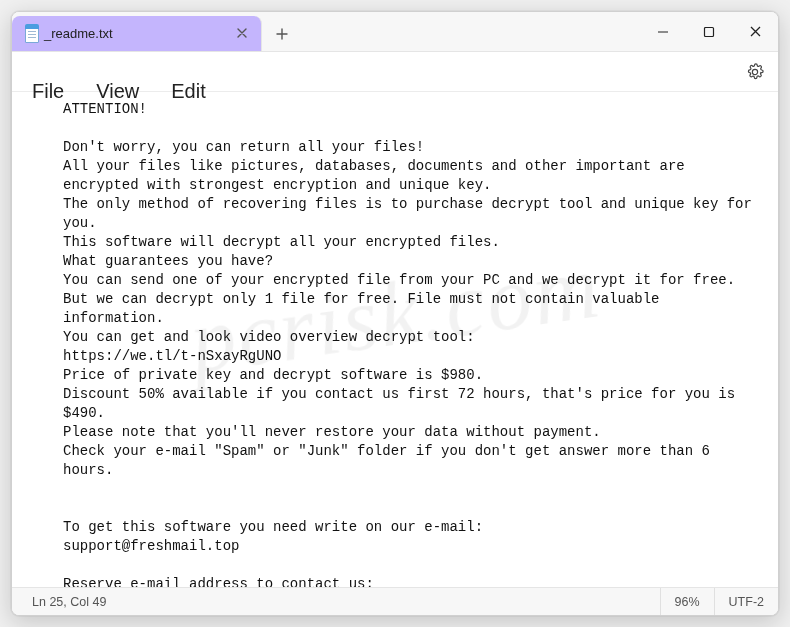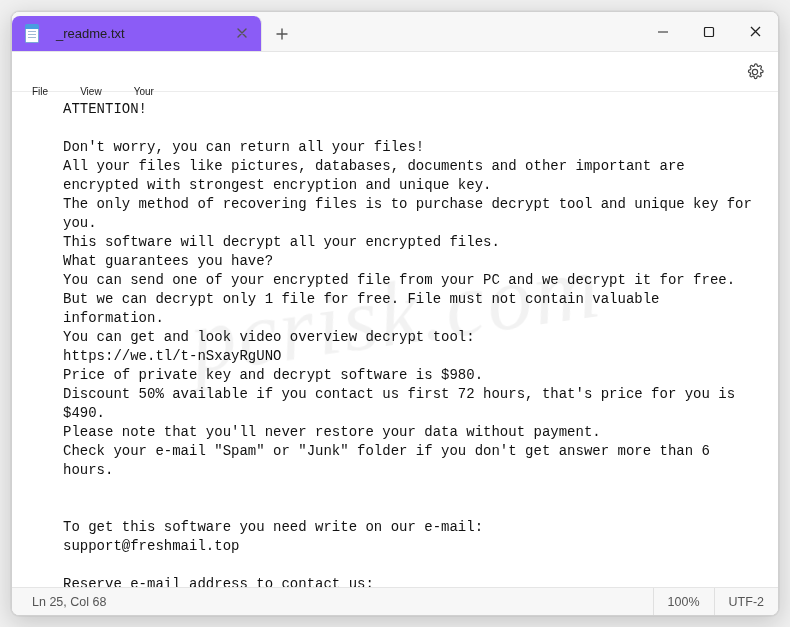--- a/index.html
+++ b/index.html
@@ -28,28 +28,28 @@
   .titlebar {
     height: 40px;
     background: #f7f7f7;
     display: flex;
     align-items: stretch;
     border-bottom: 1px solid #e5e5e5;
   }
   .tab {
     display: flex;
     align-items: center;
-    background: #8b5cf6;
+    background: #c4b5fd;
     border-top-left-radius: 8px;
     border-top-right-radius: 8px;
     border-right: 1px solid #e5e5e5;
     padding: 0 10px 0 12px;
     margin-top: 4px;
     min-width: 250px;
-    gap: 16px;
+    gap: 4px;
     font-size: 13px;
   }
   .tab-icon {
     width: 16px; height: 18px;
     display: inline-flex; align-items: flex-end; justify-content: center;
   }
   .notepad-icon {
     width: 14px;
     height: 16px;
     background: linear-gradient(#fff,#fff);
@@ -89,21 +89,21 @@
   .menubar {
     height: 40px;
     display:flex; align-items:center;
     padding: 0 6px;
     gap: 4px;
     border-bottom: 1px solid #ececec;
     background:#ffffff;
   }
   .menu-item {
     padding: 6px 14px;
-    font-size: 10px;
+    font-size: 20px;
     color:#222;
     border-radius:4px;
     margin-top:40px;
   }
   .menubar-spacer { flex:1; }
   .settings-btn {
     width:34px; height:34px; display:flex; align-items:center; justify-content:center;
     color:#444;
   }
 
@@ -191,21 +191,21 @@
         <svg width="13" height="13" viewBox="0 0 13 13">
             <path d="M2 2 L11 11 M11 2 L2 11" stroke="#222" stroke-width="1.3"></path>
           </svg>
       </div>
     </div>
   </div>
 
   <div class="menubar">
     <div class="menu-item">File</div>
     <div class="menu-item">View</div>
-    <div class="menu-item">Your</div>
+    <div class="menu-item">Edit</div>
     <div class="menubar-spacer"></div>
     <div class="settings-btn">
       <svg width="18" height="18" viewBox="0 0 24 24">
         <path fill="none" stroke="#444" stroke-width="1.6" d="M12 8.5a3.5 3.5 0 1 0 0 7 3.5 3.5 0 0 0 0-7z"></path>
         <path fill="none" stroke="#444" stroke-width="1.6" d="M19.4 13.5a1.5 1.5 0 0 0 .3 1.65l.05.05a1.8 1.8 0 1 1-2.55 2.55l-.05-.05a1.5 1.5 0 0 0-1.65-.3 1.5 1.5 0 0 0-.9 1.37V19a1.8 1.8 0 1 1-3.6 0v-.1a1.5 1.5 0 0 0-.98-1.37 1.5 1.5 0 0 0-1.65.3l-.05.05a1.8 1.8 0 1 1-2.55-2.55l.05-.05a1.5 1.5 0 0 0 .3-1.65 1.5 1.5 0 0 0-1.37-.9H5a1.8 1.8 0 1 1 0-3.6h.1a1.5 1.5 0 0 0 1.37-.98 1.5 1.5 0 0 0-.3-1.65l-.05-.05A1.8 1.8 0 1 1 8.67 3.9l.05.05a1.5 1.5 0 0 0 1.65.3h.08a1.5 1.5 0 0 0 .9-1.37V3a1.8 1.8 0 1 1 3.6 0v.1a1.5 1.5 0 0 0 .9 1.37 1.5 1.5 0 0 0 1.65-.3l.05-.05a1.8 1.8 0 1 1 2.55 2.55l-.05.05a1.5 1.5 0 0 0-.3 1.65v.08a1.5 1.5 0 0 0 1.37.9H21a1.8 1.8 0 1 1 0 3.6h-.1a1.5 1.5 0 0 0-1.37.9z"></path>
       </svg>
     </div>
   </div>
 
   <div class="editor"><span>ATTENTION!
@@ -228,21 +228,21 @@
 To get this software you need write on our e-mail:
 support@freshmail.top
 
 Reserve e-mail address to contact us:
 datarestorehelp@airmail.cc
 
 Your personal ID:
 0745Pokj0p9eOjKhnqqYhRwp0mJ1UVBkhAmo4OFhPXKu9KCu</span></div>
 
   <div class="statusbar">
-    <div class="status-cell first">Ln 25, Col 68</div>
+    <div class="status-cell first">Ln 25, Col 49</div>
     <div class="status-spacer"></div>
-    <div class="status-cell">100%</div>
+    <div class="status-cell">96%</div>
     <div class="status-cell">UTF-2</div>
   </div>
 
   <div class="watermark">pcrisk.com</div>
 
 </div>
 
 </body></html>

